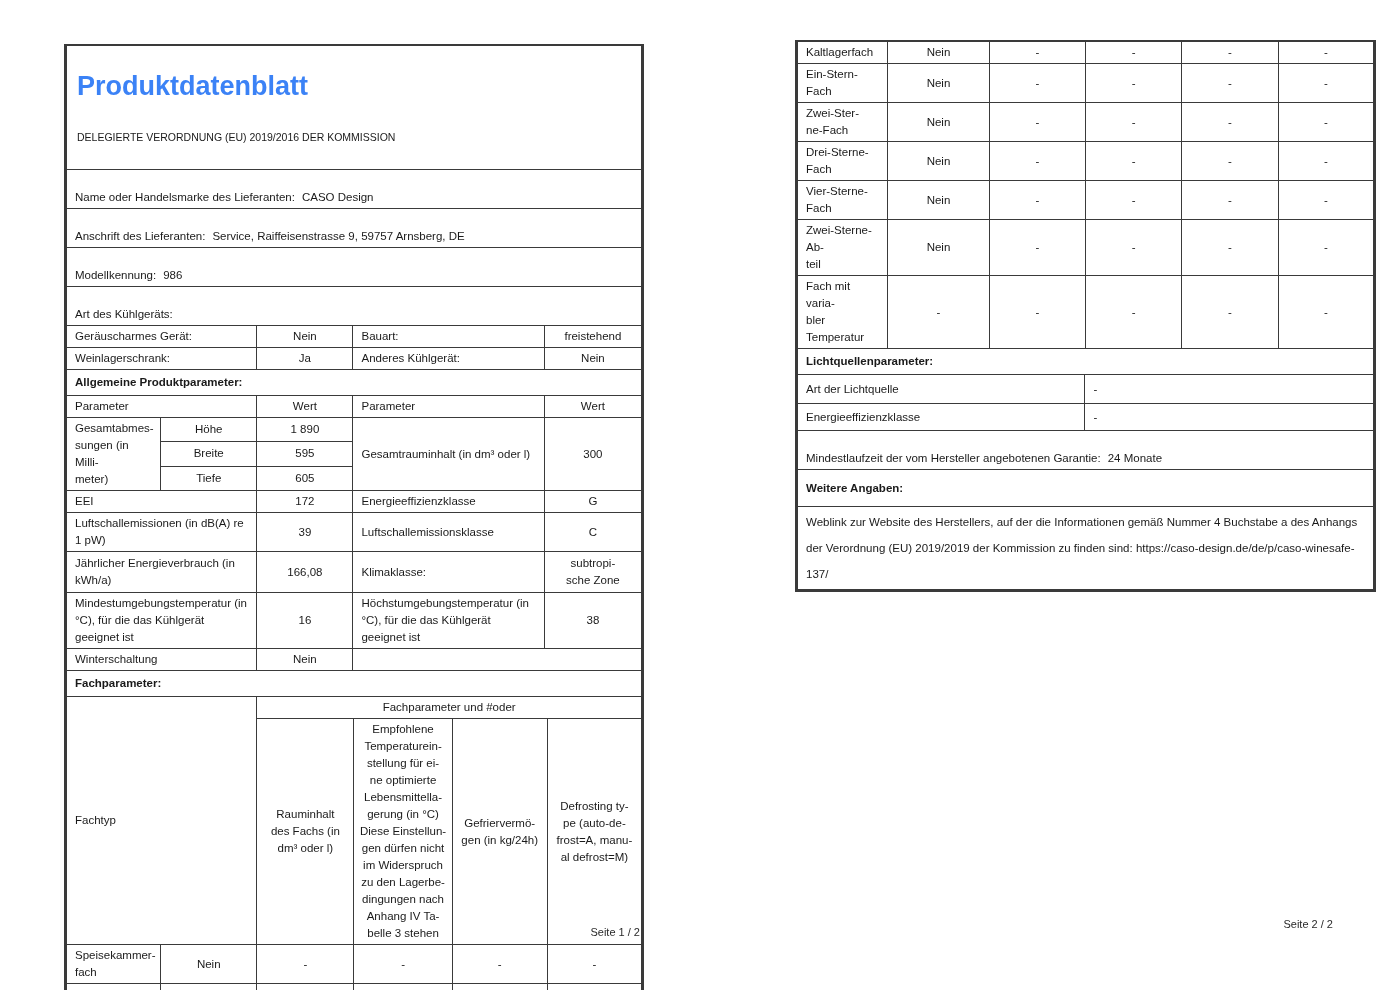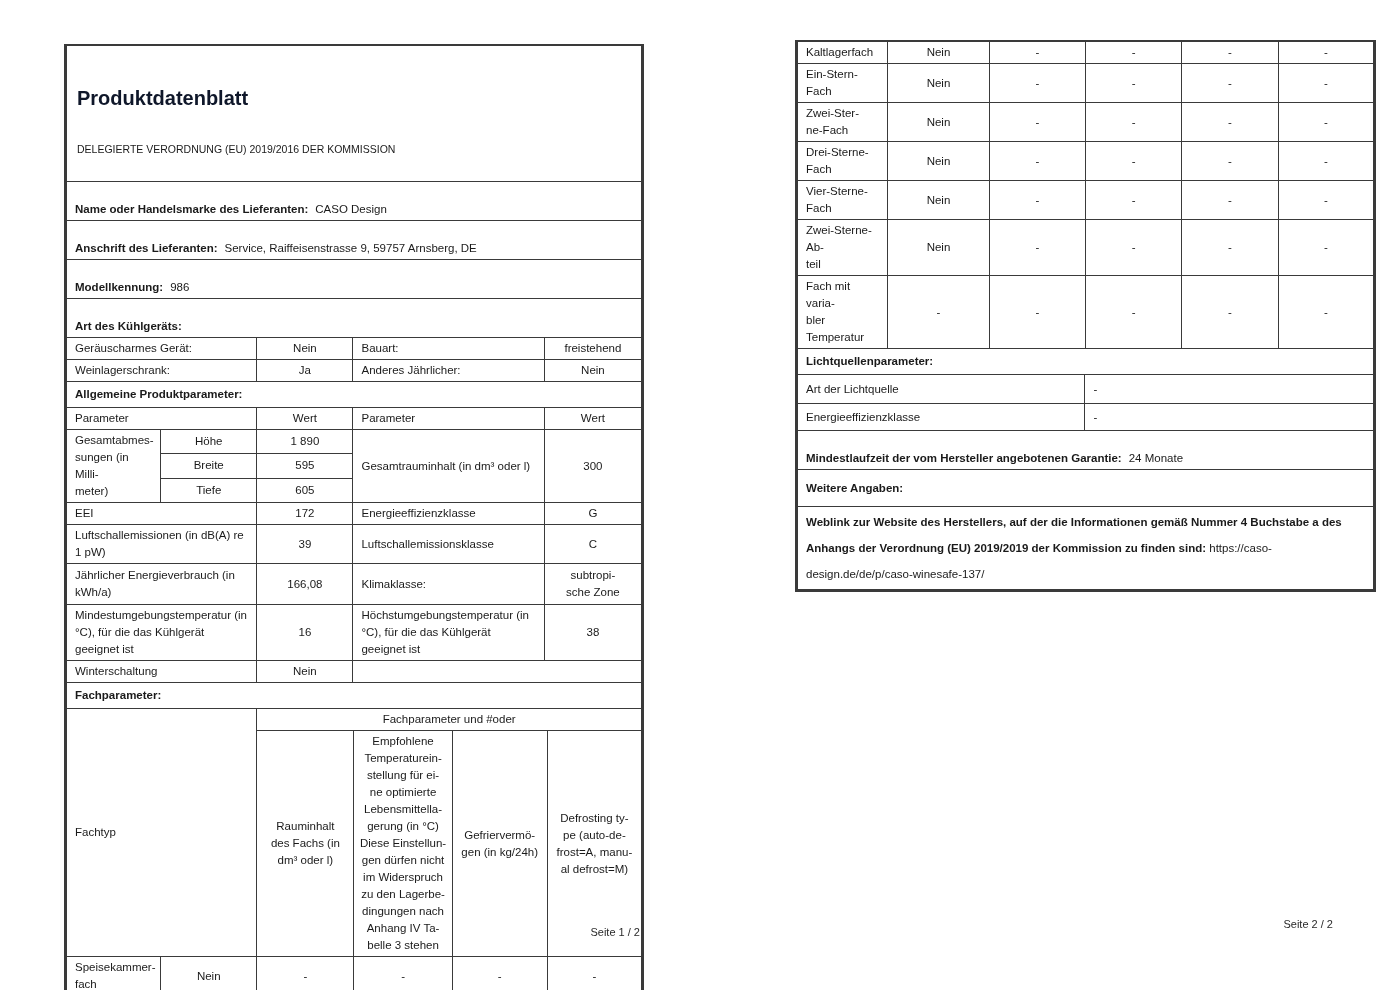--- a/index.html
+++ b/index.html
@@ -12,26 +12,26 @@
   #page2{left:756px;top:40px;width:577px;margin-left:39px;}
   .sheet{border:2px solid #3a3a3a;}
   table{border-collapse:collapse;table-layout:fixed;width:100%;margin-top:-1px;}
   td{
     border:1px solid #3a3a3a;font-size:11.5px;line-height:17px;
     vertical-align:middle;white-space:pre-line;overflow:hidden;
   }
   .lbl{text-align:left;padding:2px 8px;}
   .ctr{text-align:center;padding:2px 2px;}
   .sec{font-weight:bold;text-align:left;padding:2px 8px;}
-  .b{font-weight:bold;}
+  .b{font-weight:normal;}
   .gap{margin-left:7px;}
   .title-cell{padding:8px 10px 6px 10px;}
   .doc-title{
-    font-size:20px;font-weight:bold;color:#0f172a;line-height:30px;
-    letter-spacing:0px;display:block;margin-top:12px;
+    font-size:27px;font-weight:bold;color:#3b82f6;line-height:30px;
+    letter-spacing:0px;display:block;
   }
   .doc-subtitle{display:block;font-size:10.5px;margin-top:11px;color:#1a1a1a;}
   .footer{
     position:absolute;font-size:11px;color:#2a2a2a;text-align:right;width:200px;
   }
   #footer1{left:440px;top:926px;}
   #footer2{left:1133px;top:918px;}
 </style>
 </head>
 <body>
@@ -90,21 +90,21 @@
     <tbody>
         <tr style="height:21px">
       <td class="lbl">Geräuscharmes Gerät:</td>
       <td class="ctr">Nein</td>
       <td class="lbl">Bauart:</td>
       <td class="ctr">freistehend</td>
     </tr>
     <tr style="height:21px">
       <td class="lbl">Weinlagerschrank:</td>
       <td class="ctr">Ja</td>
-      <td class="lbl">Anderes Jährlicher:</td>
+      <td class="lbl">Anderes Kühlgerät:</td>
       <td class="ctr">Nein</td>
     </tr>
   </tbody>
     </table>
 
   <table>
     <colgroup>
         <col style="width:574px">
       </colgroup>
     <tbody>

